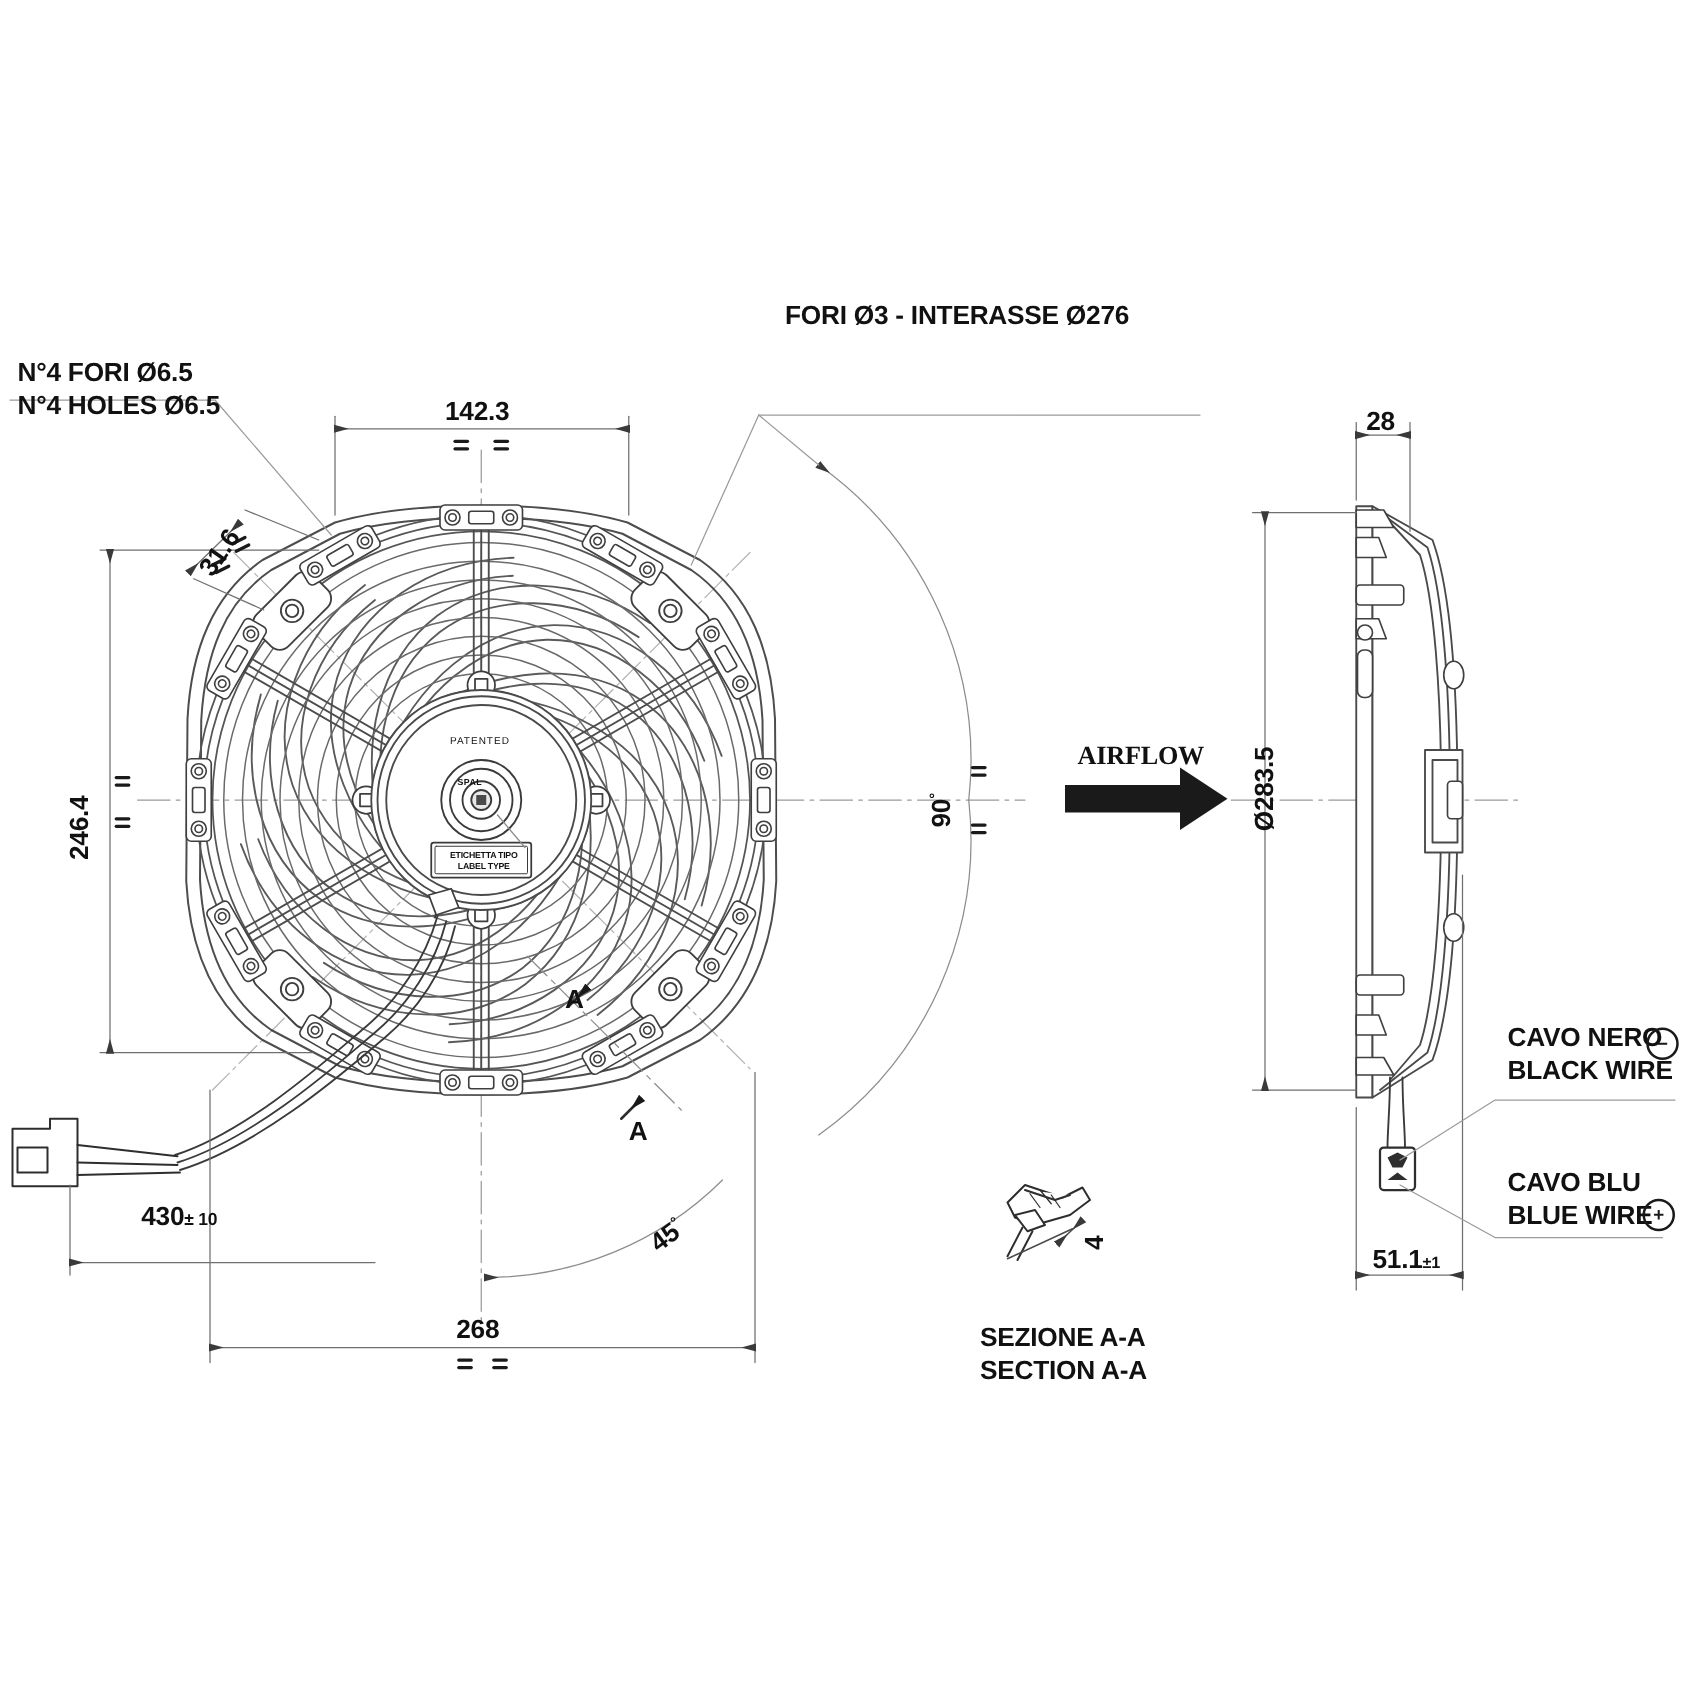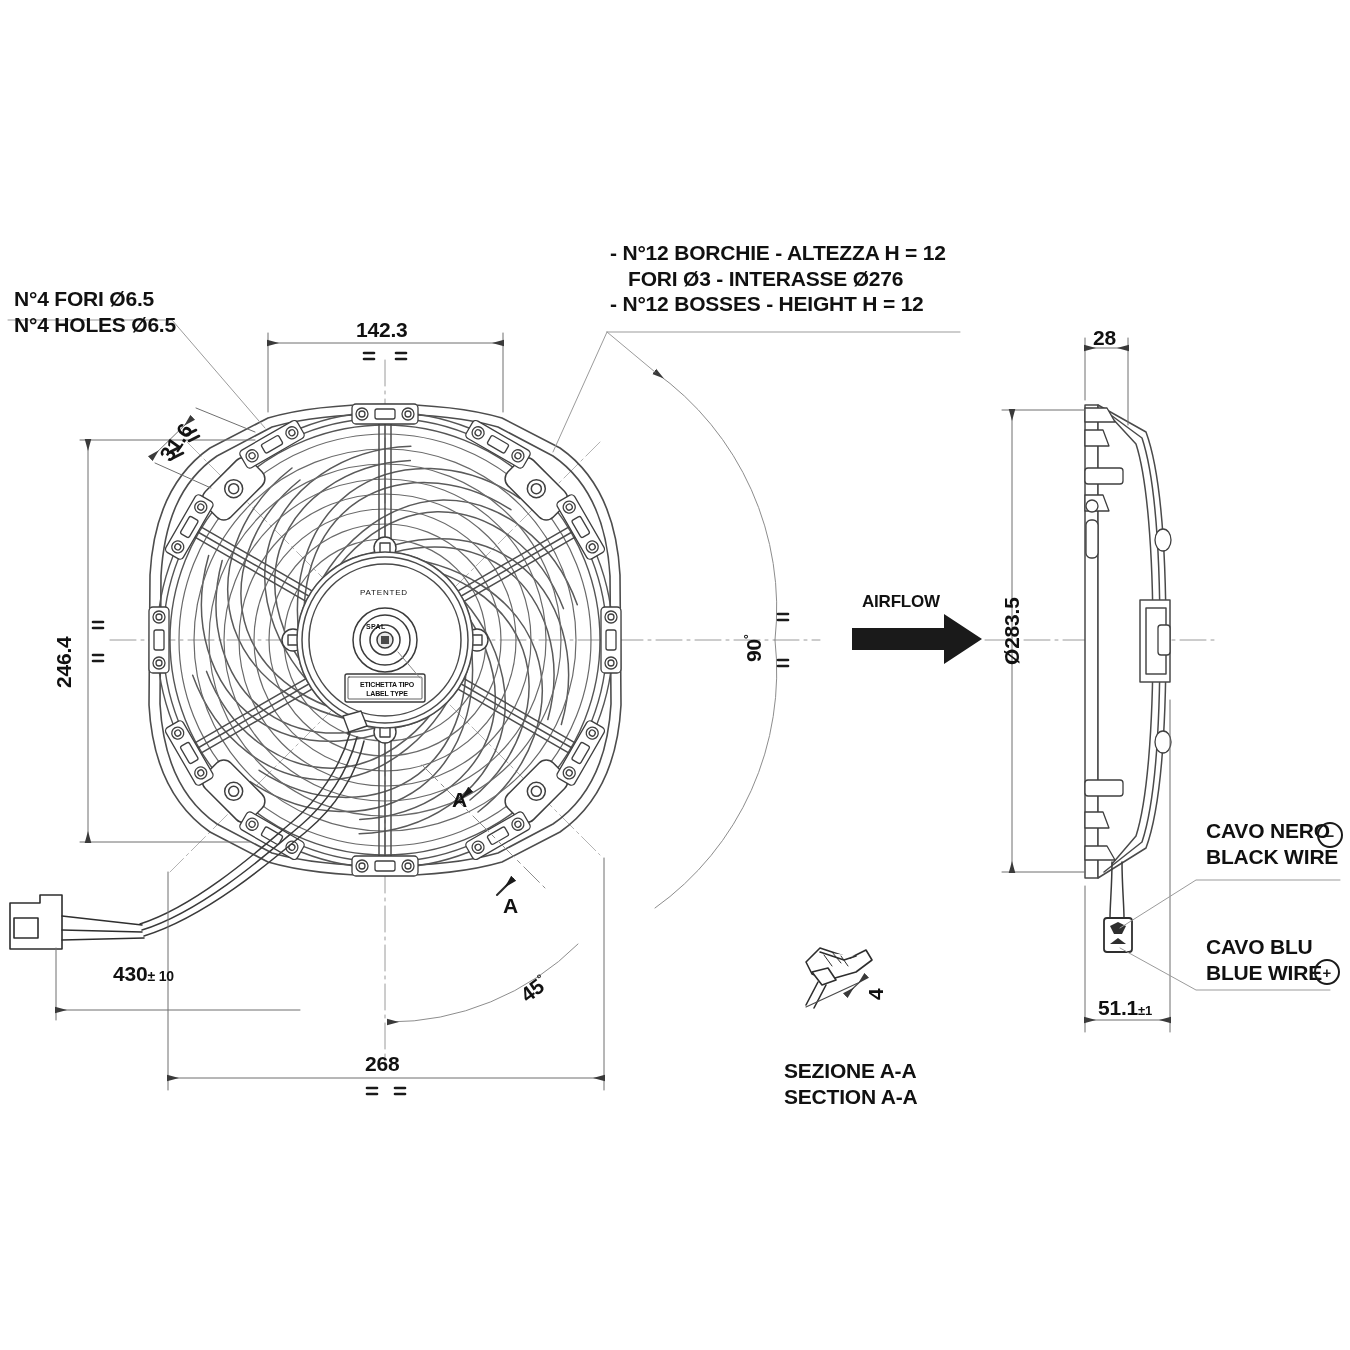--- a/index.html
+++ b/index.html
@@ -28,21 +28,21 @@
     position: absolute;
     font-family: "Liberation Sans", sans-serif;
     font-weight: bold;
     color: #111;
     white-space: nowrap;
     line-height: 1.15;
     letter-spacing: -0.2px;
   }
   .dim { font-size: 21px; }
   .dim-small { font-size: 17px; }
-  .note { font-size: 17px; }
+  .note { font-size: 21px; font-family: Liberation Serif, serif; }
   .note-block { font-size: 21px; line-height: 1.22; }
   .tiny { font-size: 9px; font-weight: normal; }
   .micro { font-size: 6.5px; font-weight: bold; }
   .rot90 { transform: rotate(-90deg); transform-origin: left top; }
   .rot45 { transform: rotate(-37deg); transform-origin: left top; }
   .rot-55 { transform: rotate(-55deg); transform-origin: left top; }
   .deg { font-size: 12px; vertical-align: super; }
 </style>
 </head>
 <body>
@@ -562,23 +562,21 @@
 
     </g>
   </svg>
 
   <div class="txt note-block" style="left:14px; top:286px;">
     <div>N°4 FORI Ø6.5</div>
     <div>N°4 HOLES Ø6.5</div>
   </div>
 
   <div class="txt note-block" style="left:610px; top:240px;">
-    <div>- N°12 BORCHIE - ALTEZZA H = 12</div>
     <div style="padding-left:18px;">FORI Ø3 - INTERASSE Ø276</div>
-    <div>- N°12 BOSSES - HEIGHT H = 12</div>
   </div>
 
   <div class="txt dim" style="left:356px; top:318px;">142.3</div>
 
   <div class="txt dim rot-55" style="left:155px; top:452px;">31.6</div>
 
   <div class="txt dim rot90" style="left:52px; top:688px;">246.4</div>
 
   <div class="txt dim" style="left:365px; top:1052px;">268</div>
 

